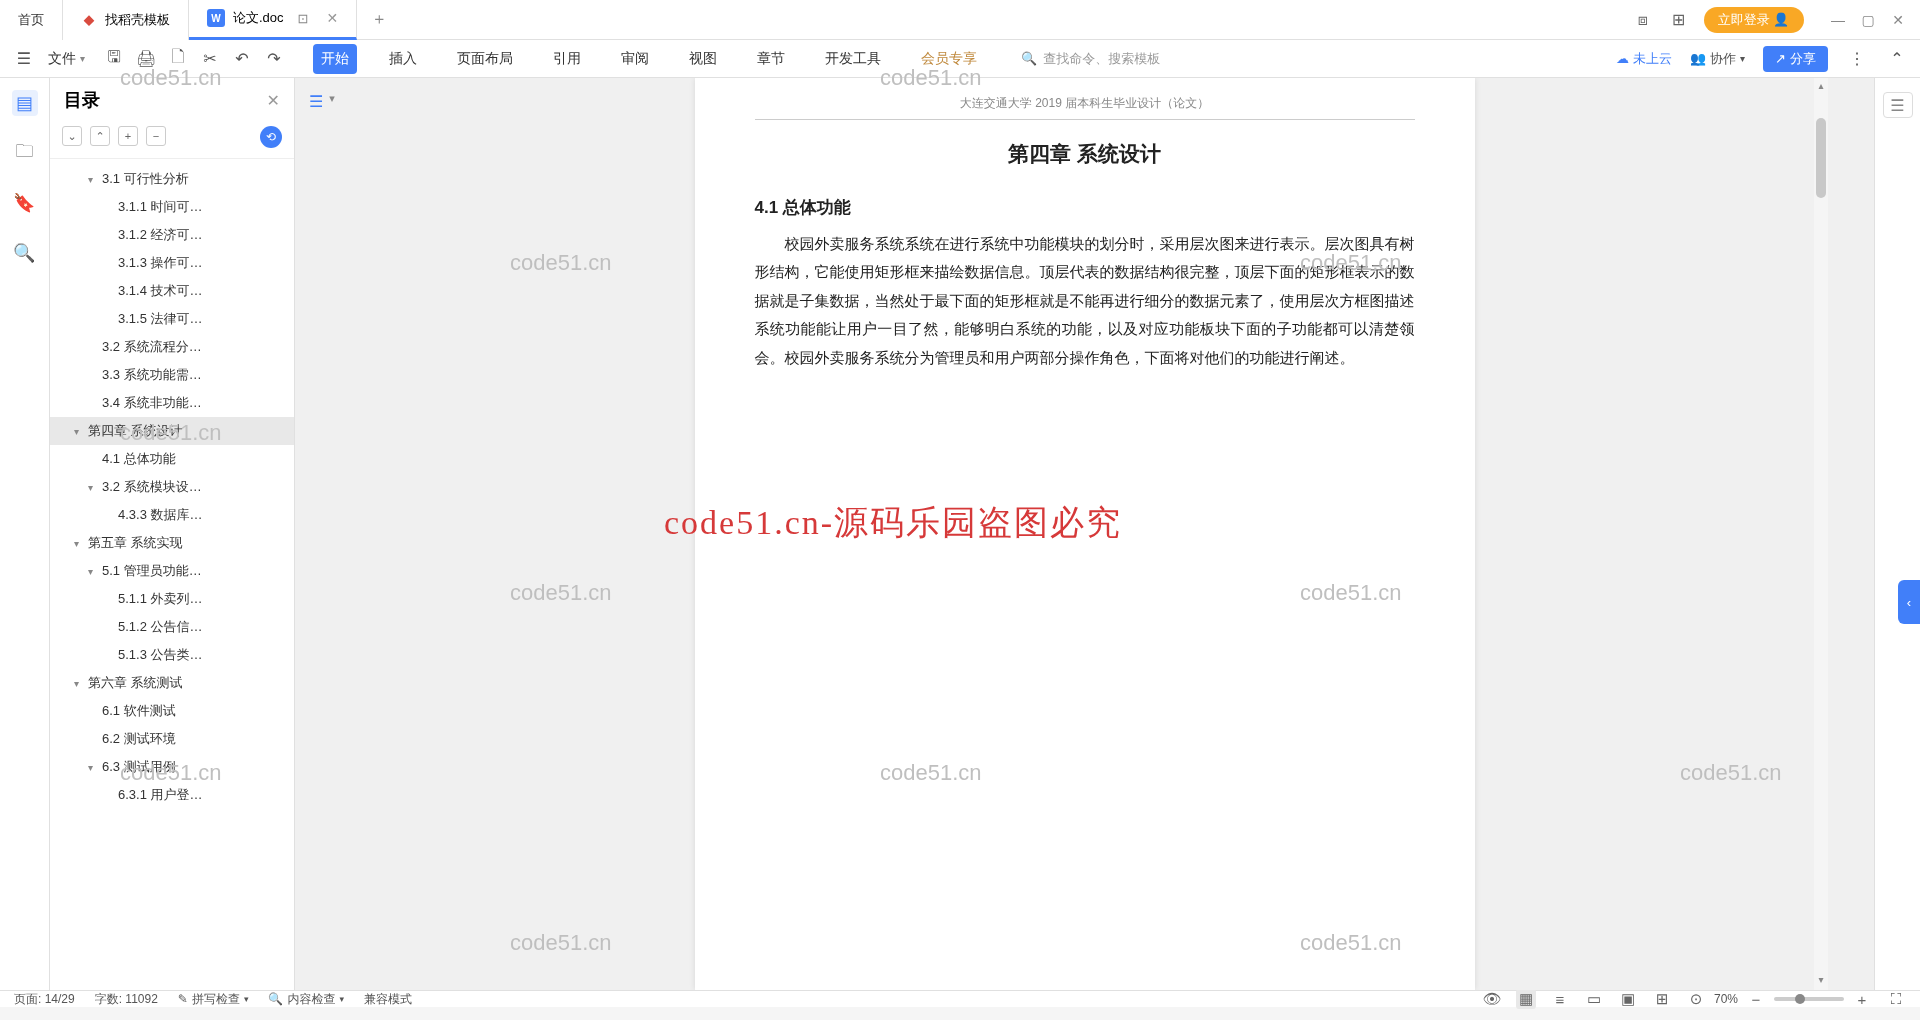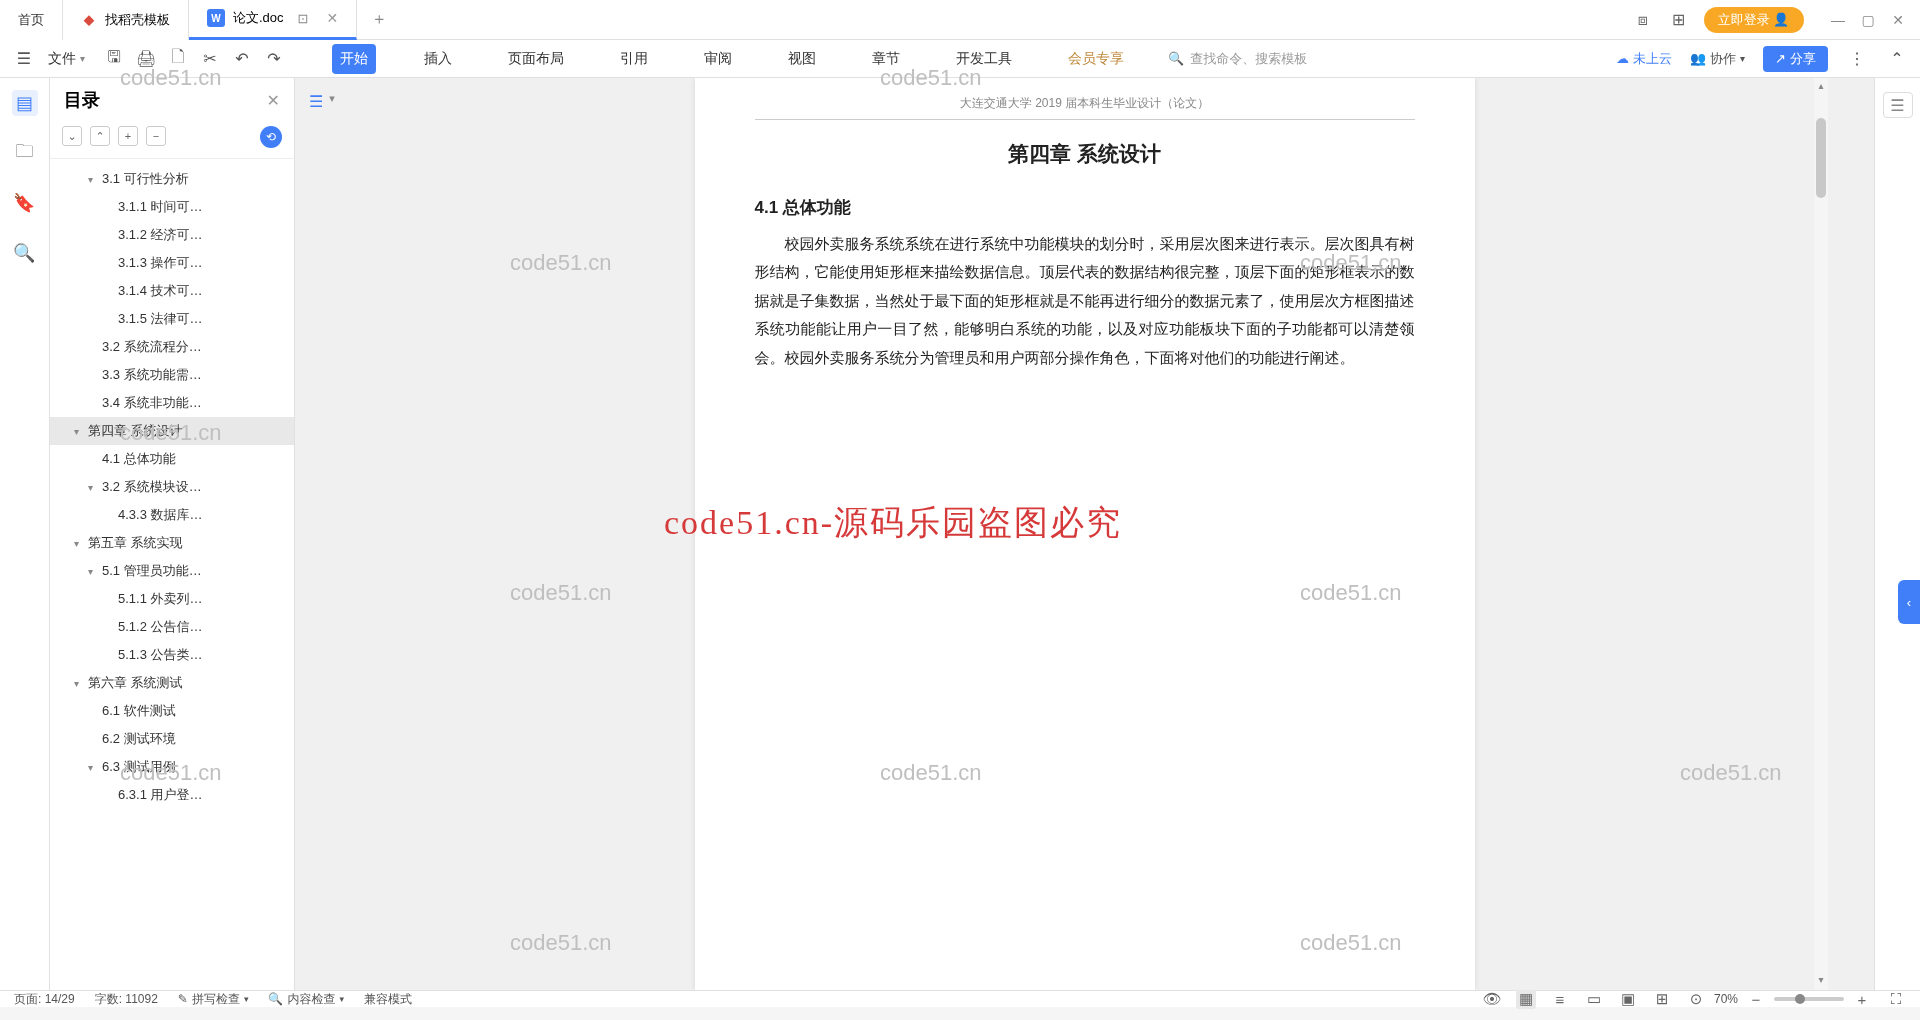--- a/index.html
+++ b/index.html
@@ -21,21 +21,21 @@
 .login-btn { background: #f9a825; color: #fff; padding: 4px 14px; border-radius: 14px; font-size: 13px; display: flex; align-items: center; gap: 4px; text-align: right; }
 .win-ctrl { display: flex; gap: 10px; margin-left: 10px; }
 .win-ctrl span { color: #888; font-size: 14px; cursor: pointer; width: 20px; text-align: center; }
 
 
 .ribbon { height: 38px; background: #fff; display: flex; align-items: center; padding: 0 12px; gap: 6px; border-bottom: 1px solid #e0e0e0; }
 .ribbon-ico { width: 24px; height: 24px; display: flex; align-items: center; justify-content: center; color: #555; cursor: pointer; }
 .file-btn { display: flex; align-items: center; gap: 4px; font-size: 14px; color: #333; padding: 0 6px; }
 .rib-group { display: flex; gap: 10px; margin-left: 6px; margin-right: 10px; }
 .rib-ico { width: 22px; height: 22px; color: #555; cursor: pointer; font-size: 16px; display: flex; align-items: center; justify-content: center; }
-.menus { display: flex; gap: 40px; margin-left: 31px; font-size: 14px; }
+.menus { display: flex; gap: 24px; margin-left: 12px; font-size: 14px; }
 .menu-item { color: #333; cursor: pointer; padding: 6px 8px; }
 .menu-item.active { background: #417ff9; color: #fff; border-radius: 4px; }
 .menu-item.member { color: #c08a3e; }
 .search-ribbon { margin-left: 30px; display: flex; align-items: center; gap: 6px; color: #999; font-size: 13px; }
 .ribbon-right { margin-left: auto; display: flex; align-items: center; gap: 18px; font-size: 13px; color: #555; }
 .cloud-status { color: #417ff9; display: flex; align-items: center; gap: 4px; }
 .share-btn { background: #417ff9; color: #fff; padding: 4px 12px; border-radius: 4px; display: flex; align-items: center; gap: 4px; }
 
 
 .main { display: flex; height: calc(100% - 78px - 30px); }

